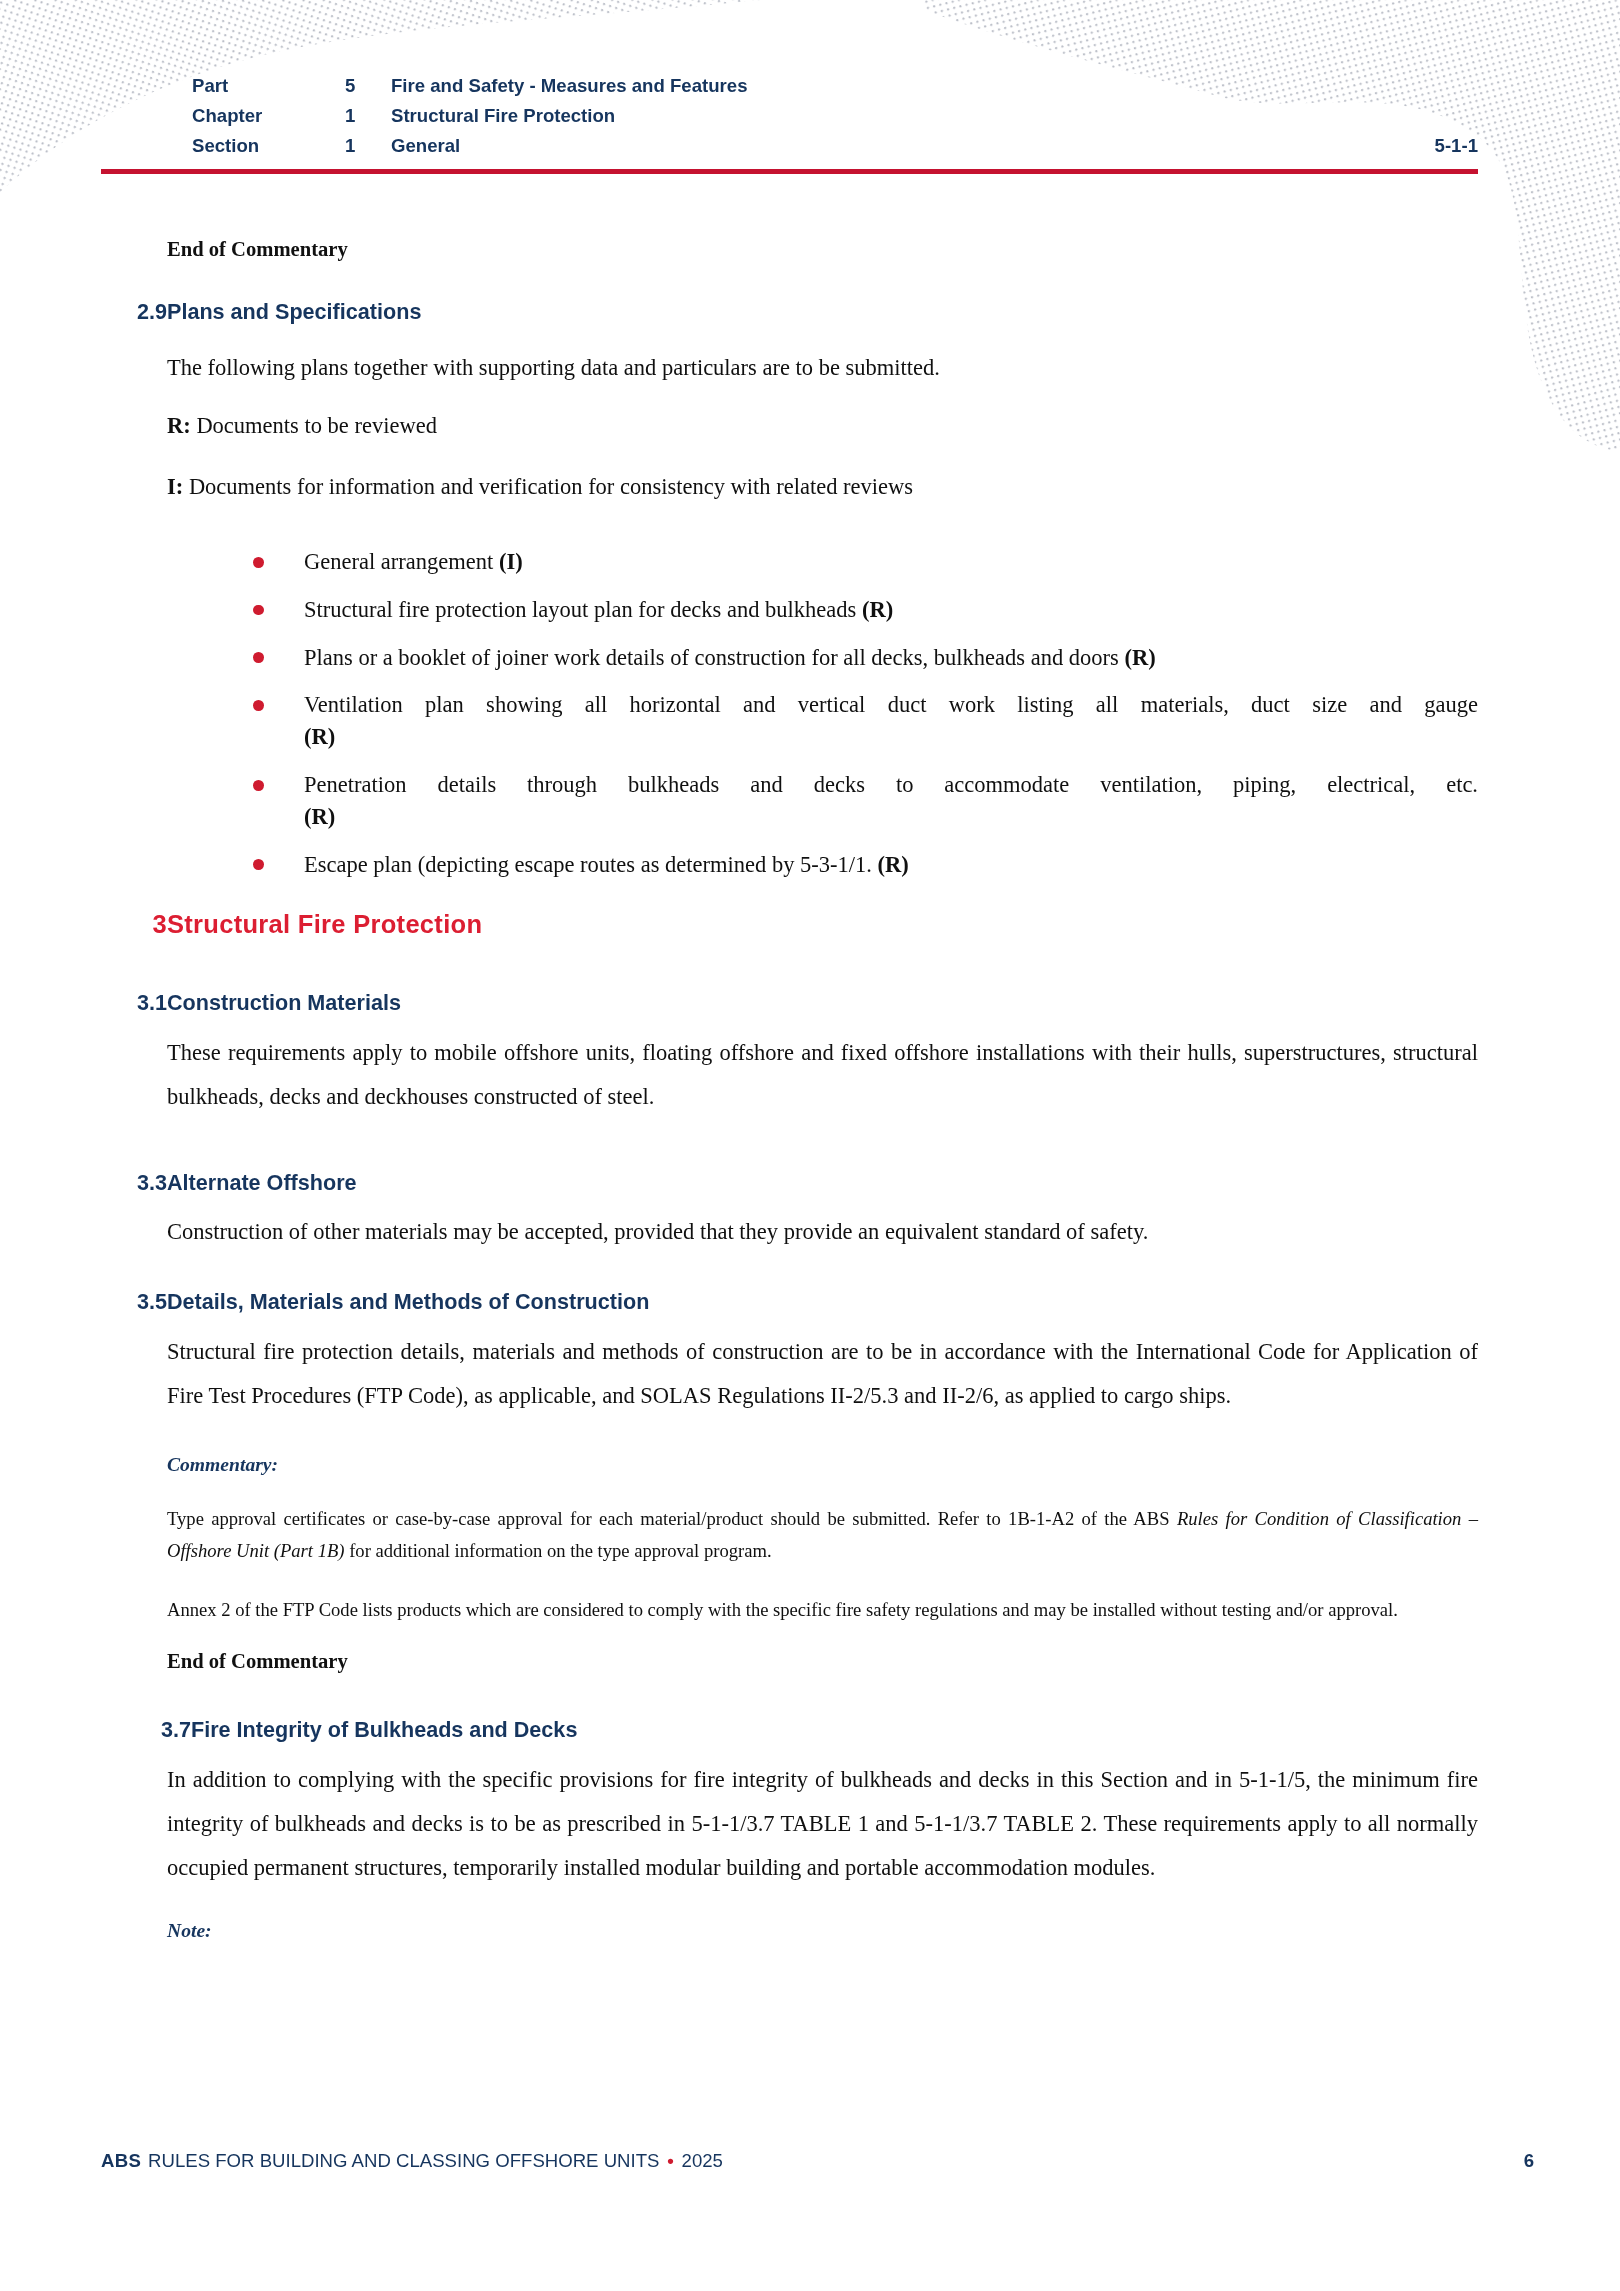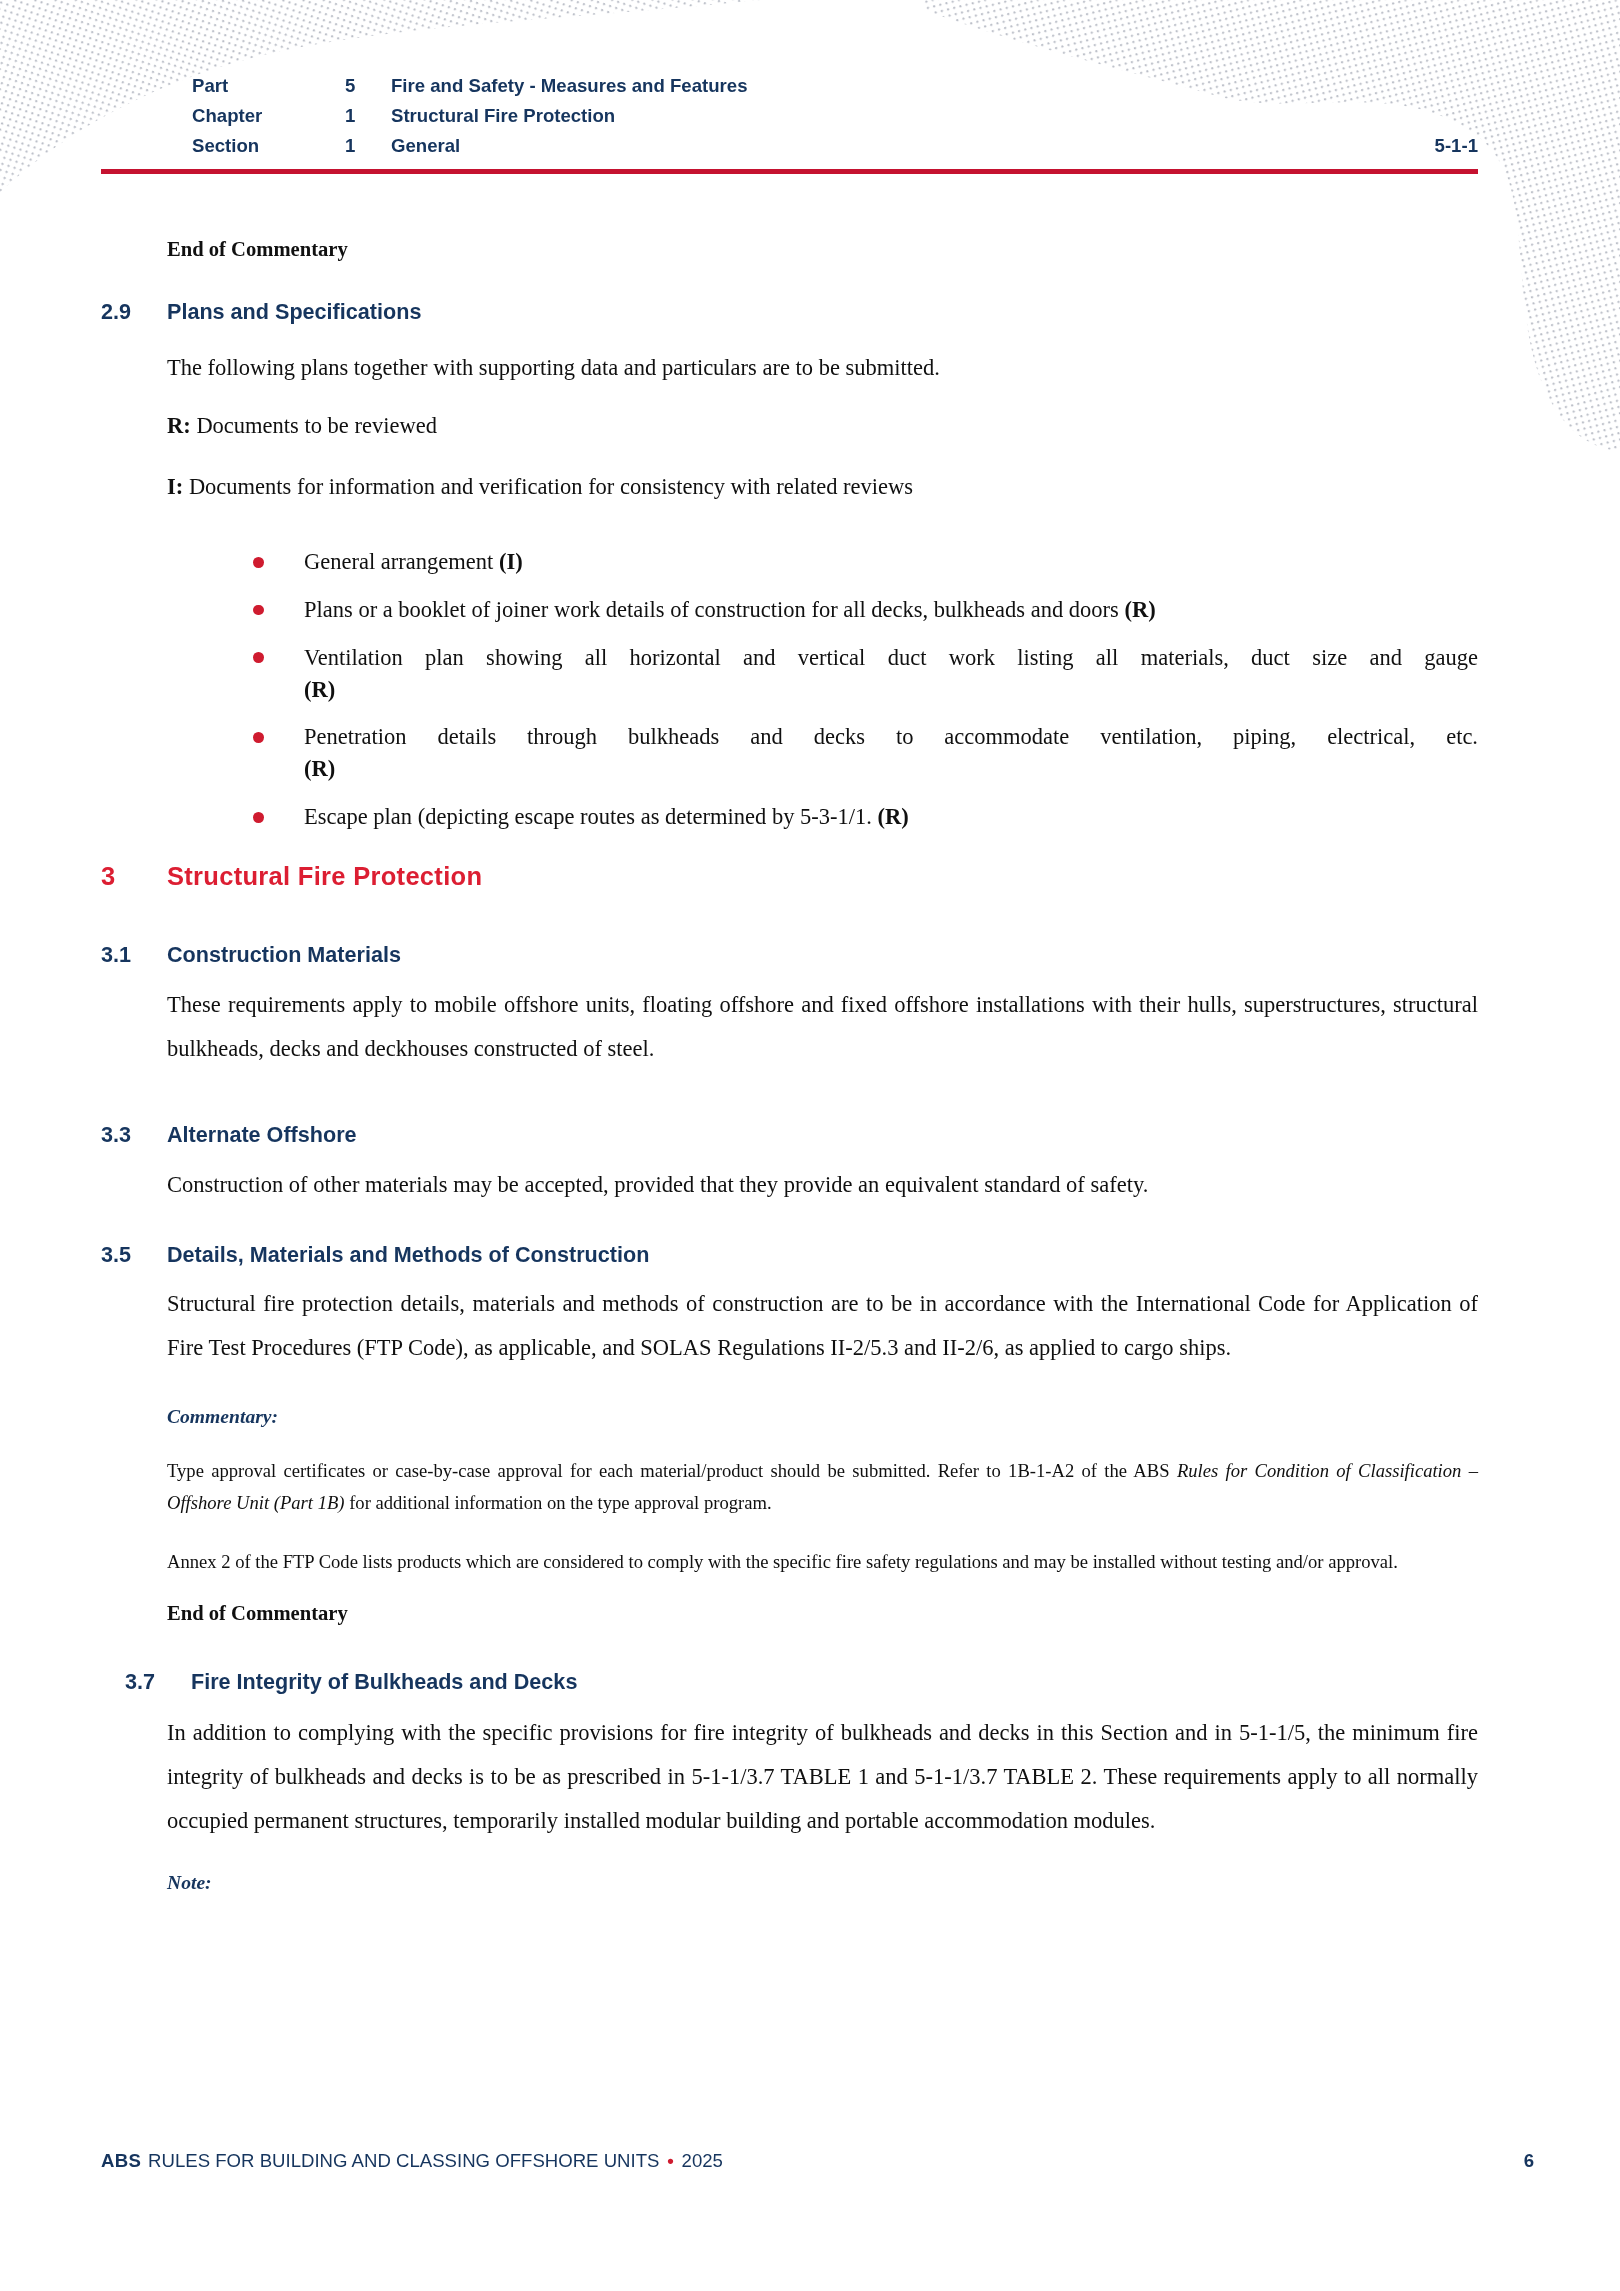--- a/index.html
+++ b/index.html
@@ -33,21 +33,21 @@
   .hdr-row{display:grid;grid-template-columns:153px 46px 1fr;margin-left:48px;}
   .hdr-code{position:absolute;right:0;bottom:0;font-size:18.6px;}
   .rule{margin-top:7.8px;height:4.9px;background:var(--rule-red);}
 
   
   .eoc{margin:63px 0 0 66px;font-weight:700;font-size:20.6px;line-height:25.5px;}
   .eoc2{margin:23.5px 0 0 66px;font-weight:700;font-size:20.6px;line-height:25.5px;}
   .h-row{
     display:flex;
     font-family:"Liberation Sans",sans-serif;font-weight:700;
-    color:var(--navy);font-size:21.6px;line-height:29px;
+    color:var(--navy);font-size:21.6px;line-height:29px;text-align:right;
   }
   .h-row .num{width:66px;flex:none;}
   .h-row.red{color:var(--heading-red);font-size:25.5px;line-height:33px;letter-spacing:0.3px;}
   .h29{margin-top:35px;} .h31{margin-top:47px;} .h33{margin-top:49px;}
   .h35{margin-top:33px;} .h37{margin-top:40px;margin-left:24px;} .h3red{margin-top:27.4px;}
 
   .para{margin:13.7px 0 0 66px;font-size:22.5px;line-height:44px;text-align:justify;}
   .para37{margin-top:14.7px;}
   .intro{margin:25.5px 0 0 66px;font-size:22.5px;line-height:32px;}
   .rline{margin:26.5px 0 0 66px;font-size:22.5px;line-height:32px;}
@@ -131,20 +131,21 @@
     </div>
 
     <p class="intro">The following plans together with supporting data and particulars are to be submitted.</p>
 
     <p class="rline"><b>R:</b> <span>Documents to be reviewed</span></p>
 
     <p class="iline"><b>I:</b> <span>Documents for information and verification for consistency with related reviews</span></p>
 
     <ul class="plans">
       <li><span>General arrangement</span> <b class="tag">(I)</b></li>
+      <li><span>Structural fire protection layout plan for decks and bulkheads</span> <b class="tag">(R)</b></li>
       <li><span>Plans or a booklet of joiner work details of construction for all decks, bulkheads and doors</span> <b class="tag">(R)</b></li>
       <li>
           <span class="fill">Ventilation plan showing all horizontal and vertical duct work listing all materials, duct size and gauge</span>
           <b class="tag block">(R)</b>
         </li>
       <li>
           <span class="fill">Penetration details through bulkheads and decks to accommodate ventilation, piping, electrical, etc.</span>
           <b class="tag block">(R)</b>
         </li>
       <li><span>Escape plan (depicting escape routes as determined by 5-3-1/1.</span> <b class="tag">(R)</b></li>

